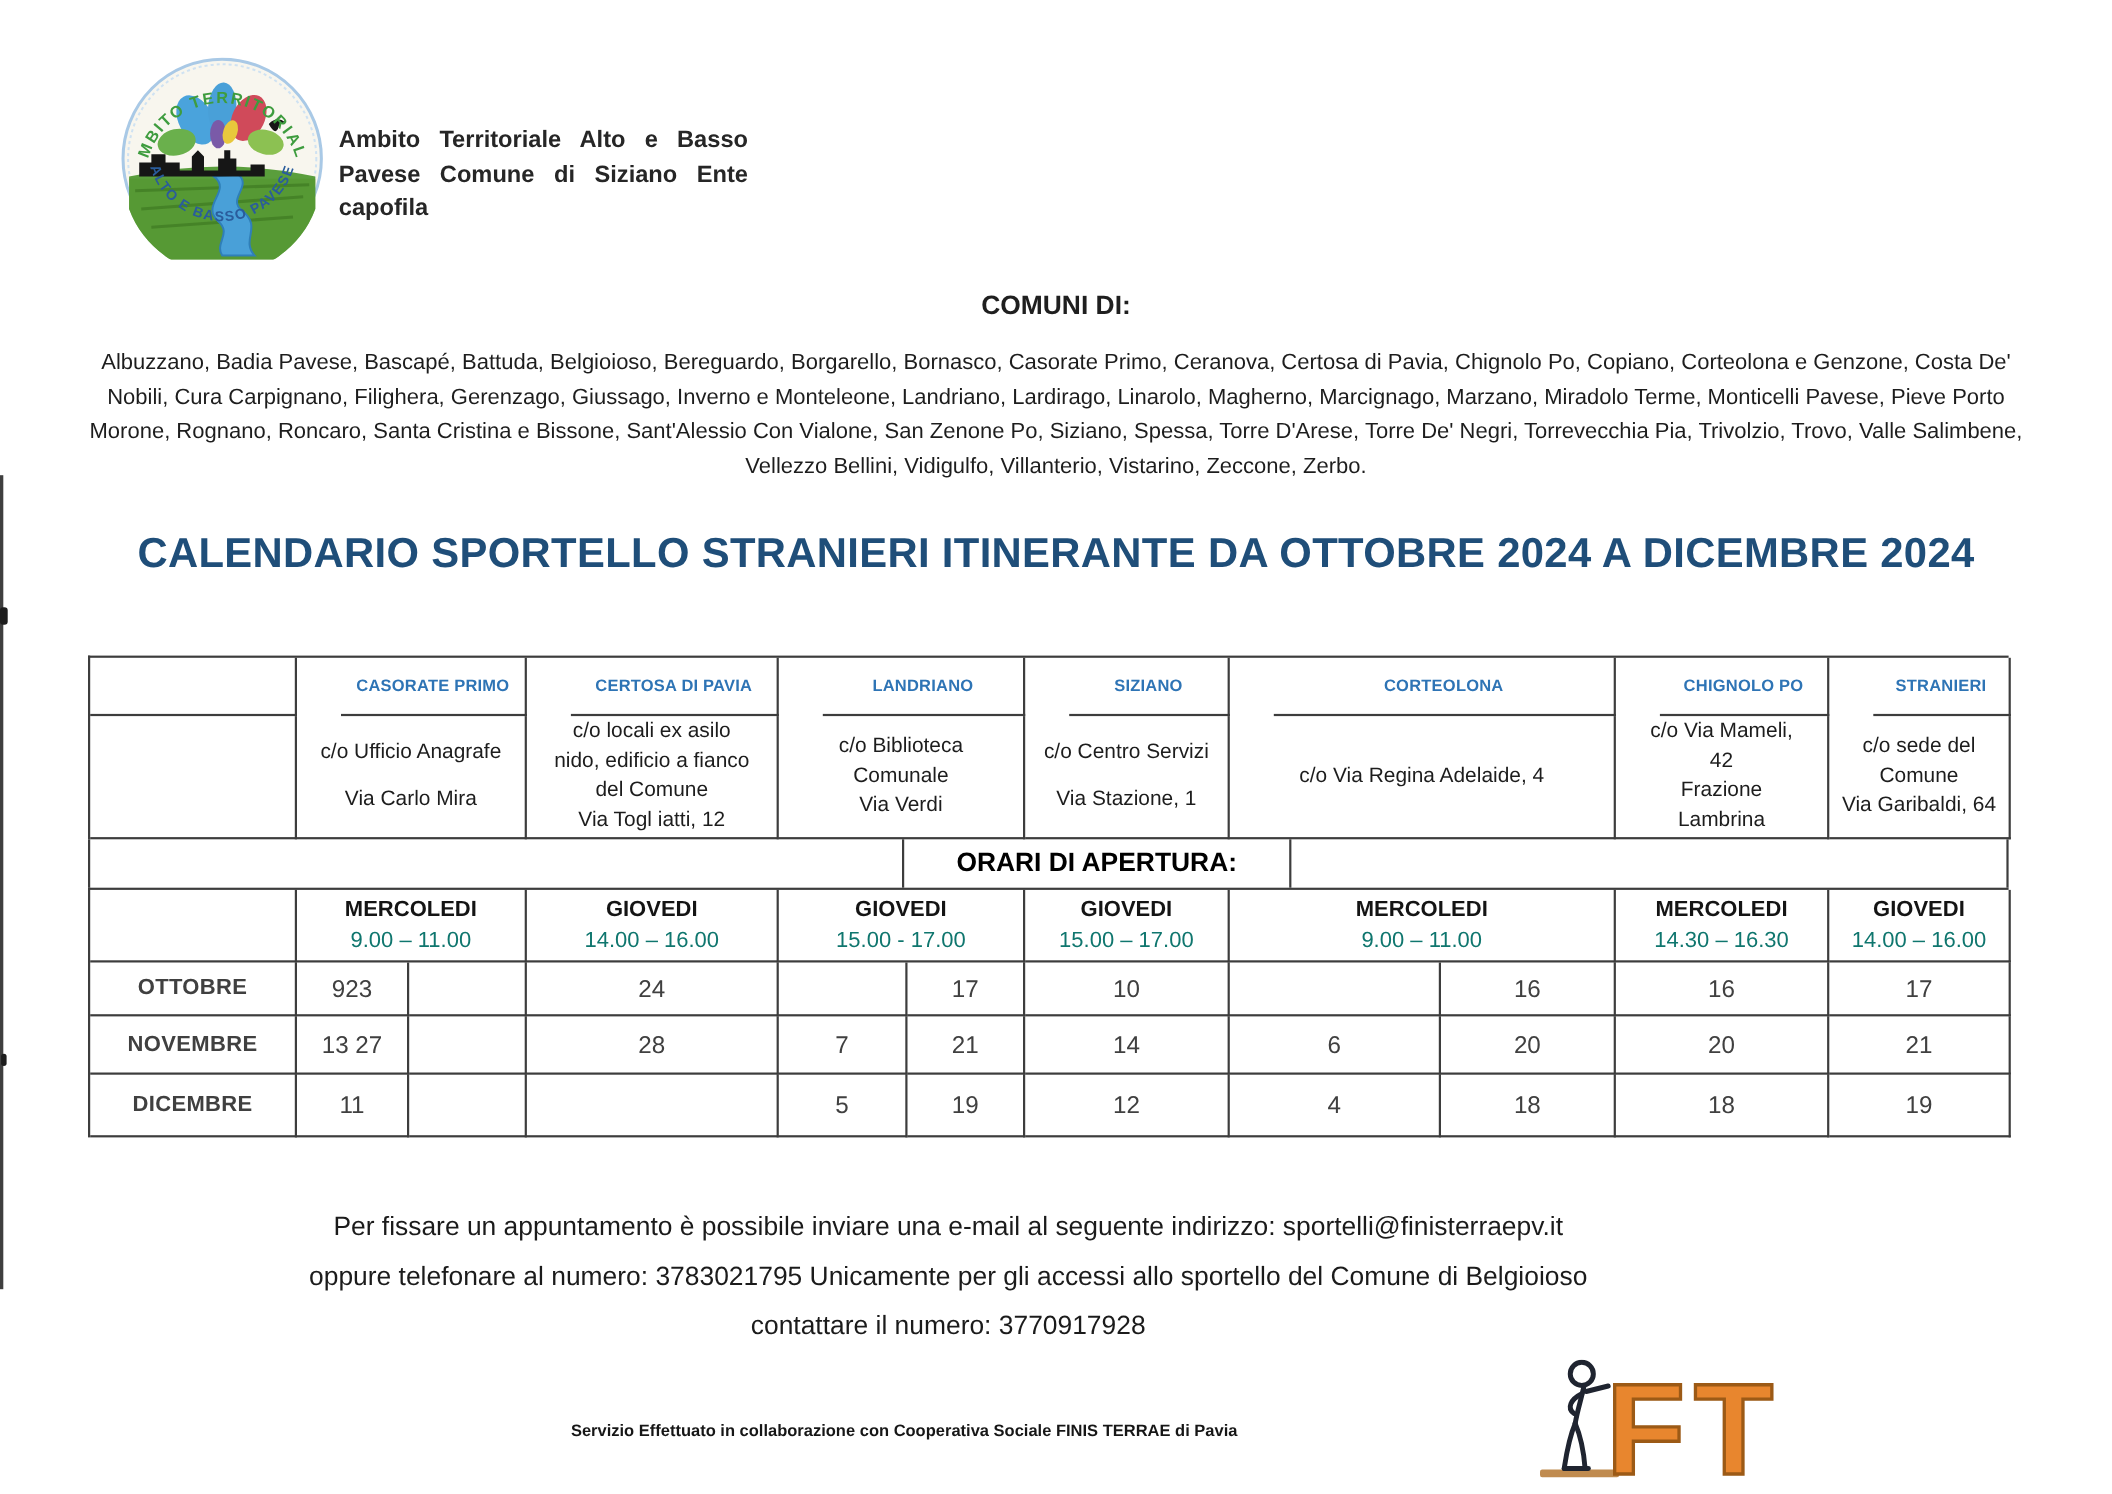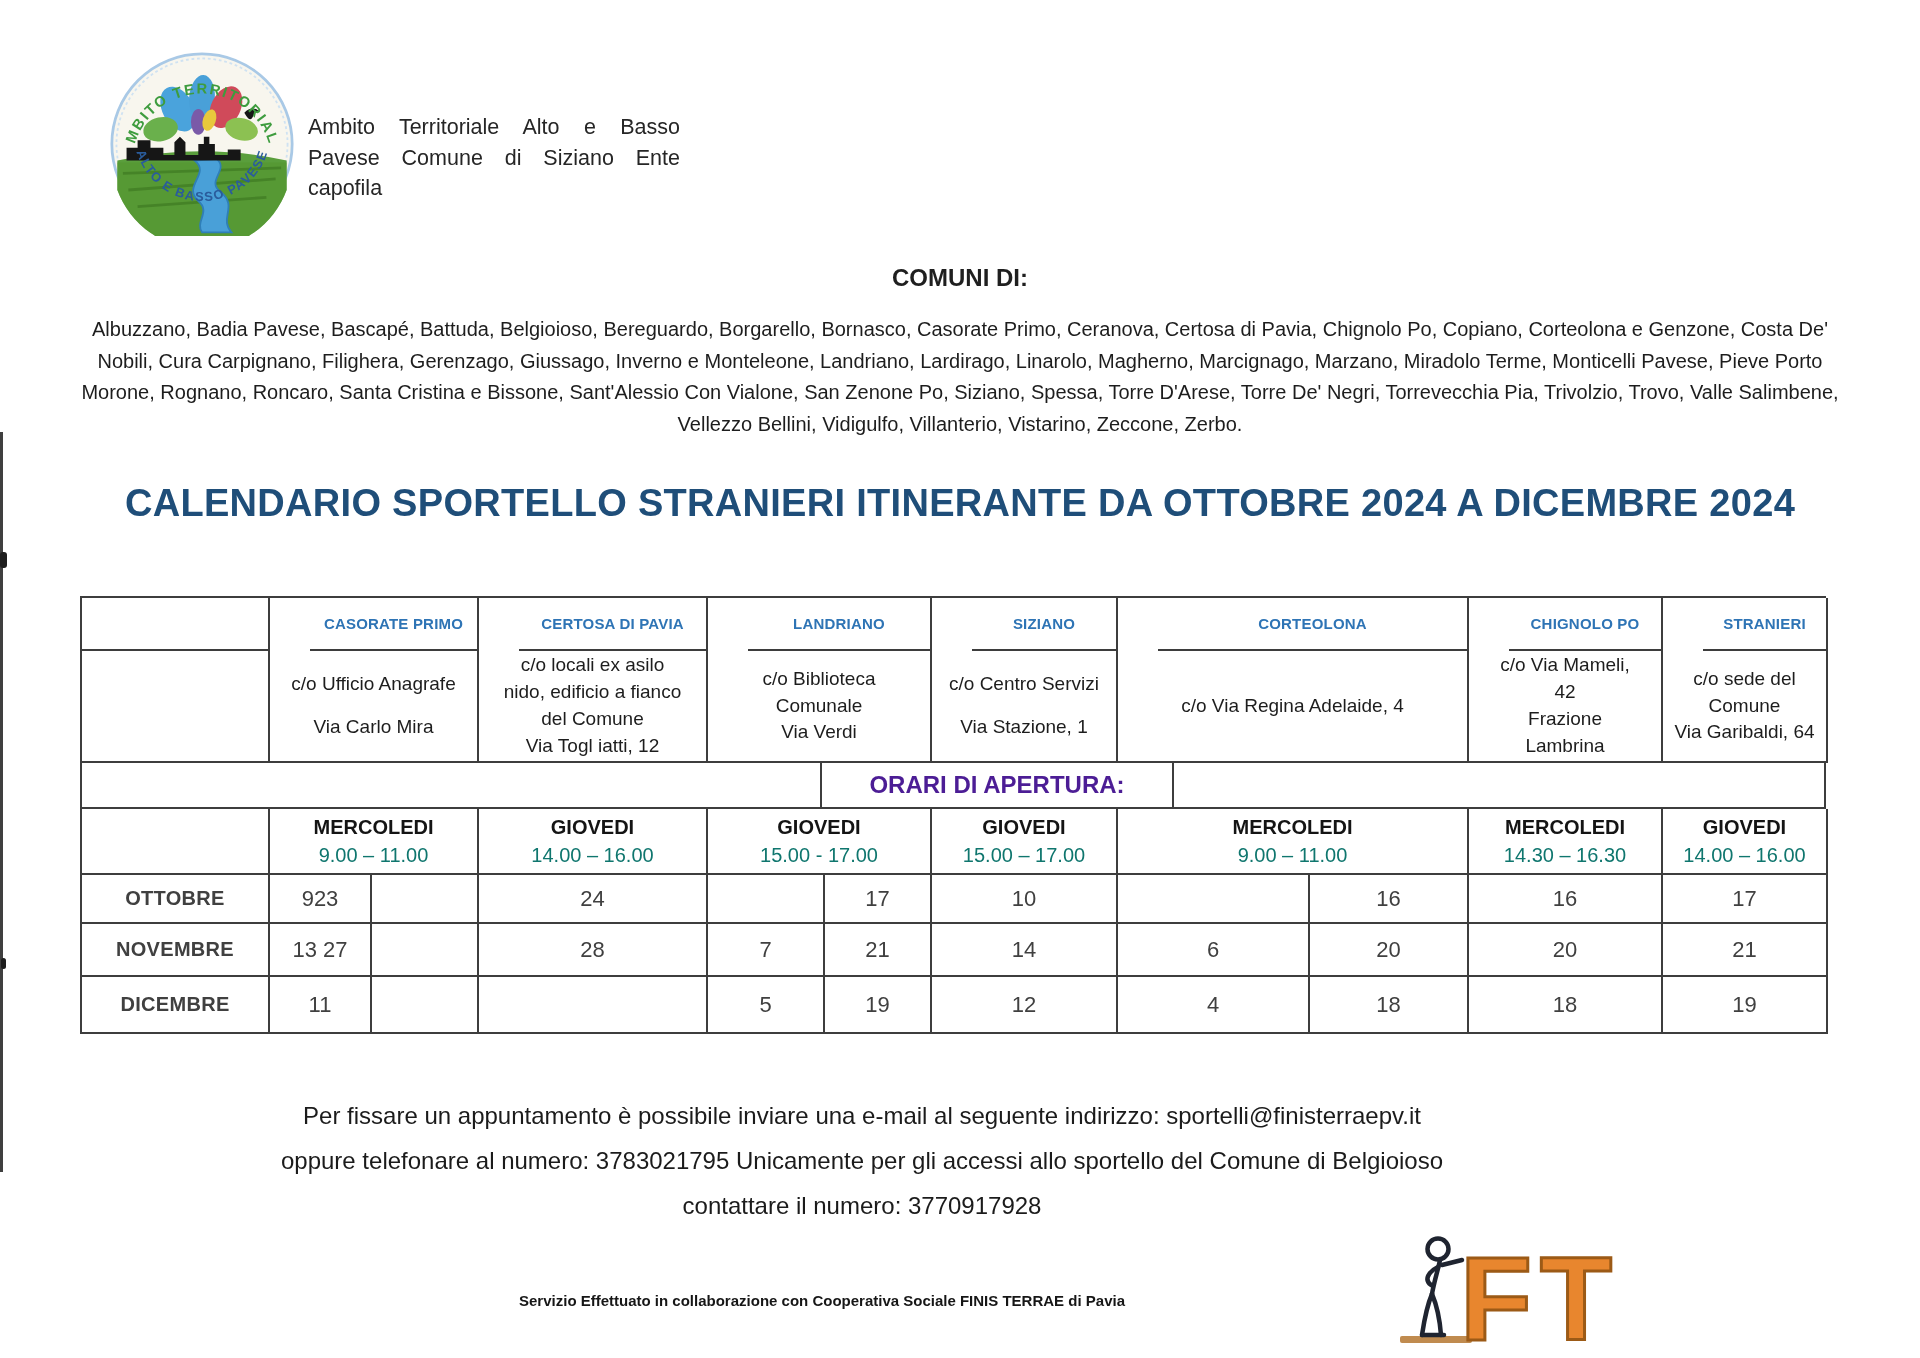--- a/index.html
+++ b/index.html
@@ -3,21 +3,21 @@
 <meta charset="utf-8">
 <style>
   html,body{margin:0;padding:0;}
   body{
     width:1920px;height:1358px;position:relative;background:#ffffff;
     font-family:"Liberation Sans",sans-serif;color:#1c1c1c;overflow:hidden;
   }
   
   #logo{position:absolute;left:110px;top:52px;width:184px;height:184px;}
   #org-text{position:absolute;left:308px;top:112px;width:372px;
-    font-size:21.5px;font-weight:normal;color:#262626;line-height:1.42;}
+    font-size:21.5px;font-weight:bold;color:#262626;line-height:1.42;}
   .jline{text-align:justify;text-align-last:justify;}
   
   #comuni-heading{position:absolute;left:0;top:264px;width:1920px;text-align:center;
     font-size:24px;font-weight:bold;color:#1f1f1f;}
   #comuni-list{position:absolute;left:70px;top:314px;width:1780px;text-align:center;
     font-size:20px;line-height:1.58;color:#1d1d1d;}
   
   #main-title{position:absolute;left:0;top:482px;width:1920px;text-align:center;
     font-size:38px;font-weight:bold;color:#1f4e79;letter-spacing:.3px;}
   
@@ -30,21 +30,21 @@
               grid-template-rows:53px 112px;}
   .city{font-size:15px;font-weight:bold;color:#2e74b5;letter-spacing:.2px;margin-left:40px;}
   .addr{font-size:19px;color:#1d1d1d;white-space:pre-line;line-height:1.42;padding:2px 4px;}
   .addr.spread{line-height:2.25;}
   
   #orari-row{display:flex;width:1746px;height:44px;border-left:2px solid #3d3d3d;
      border-right:2px solid #3d3d3d;box-sizing:border-box;}
   #orari-spacer-l{width:740px;border-right:2px solid #3d3d3d;box-sizing:border-box;}
   #orari-cell{width:352px;border-right:2px solid #3d3d3d;box-sizing:border-box;
      display:flex;align-items:center;justify-content:center;
-     font-size:24px;font-weight:bold;color:#4c1d95;}
+     font-size:24px;font-weight:bold;color:#000000;}
   #orari-spacer-r{flex:1;}
   
   #sched-table{grid-template-columns:188px 102px 107px 229px 117px 107px 186px 192px 159px 194px 165px;
                grid-template-rows:66px 49px 53px 57px;}
   .span2{grid-column:span 2;}
   .dayname{font-size:20px;font-weight:bold;color:#141414;line-height:1.1;}
   .dayhours{font-size:20px;color:#0f766e;margin-top:6px;}
   .month{font-size:20px;font-weight:bold;color:#404040;letter-spacing:.3px;}
   .num{font-size:22px;color:#404040;}
   

